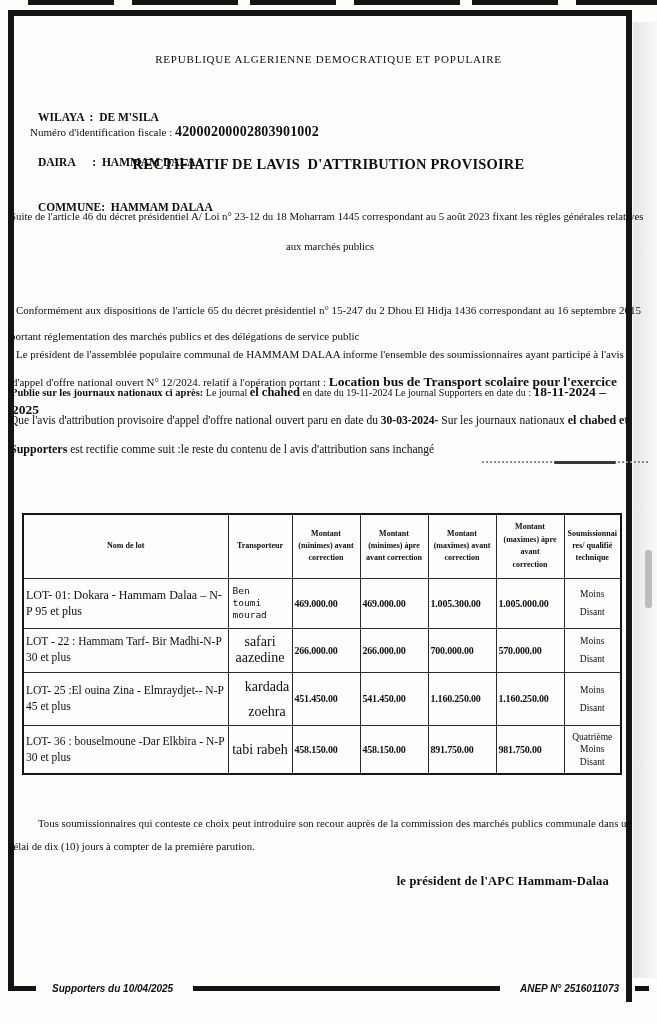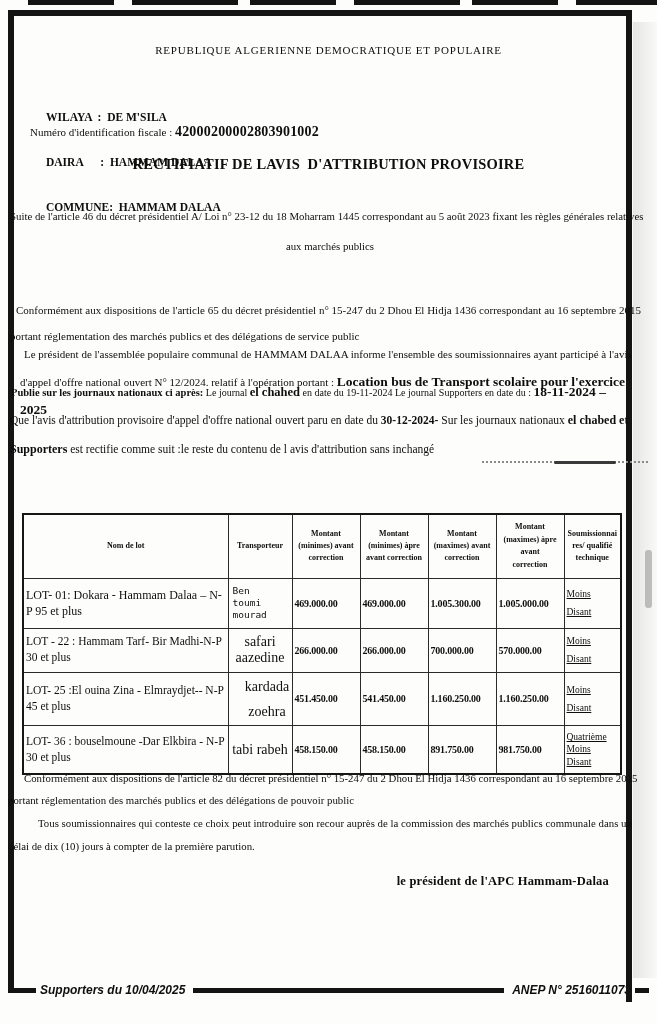--- a/index.html
+++ b/index.html
@@ -16,40 +16,40 @@
     position:absolute; left:8px; top:10px; width:624px; height:978px;
     box-sizing:border-box;
     border-left:6px solid #141414; border-top:6px solid #141414; border-right:6px solid #141414;
   }
   .right-tail { position:absolute; left:626px; top:986px; width:6px; height:16px; background:#141414; }
   .scan-shadow { position:absolute; left:633px; top:22px; width:24px; height:956px;
     background:linear-gradient(90deg, rgba(60,60,60,0.12), rgba(60,60,60,0.02)); }
   .scan-bar { position:absolute; left:645px; top:550px; width:7px; height:58px;
     background:#8f8f8f; border-radius:3px; opacity:0.55; }
 
-  .republic-title { position:absolute; top:44px; left:0; width:100%; text-align:center;
+  .republic-title { position:absolute; top:53px; left:0; width:100%; text-align:center;
     font-size:11px; letter-spacing:0.8px; }
 
-  .admin-block { position:absolute; left:46px; top:80px; font-weight:bold;
+  .admin-block { position:absolute; left:38px; top:80px; font-weight:bold;
     font-size:11.5px; line-height:15px; white-space:pre; }
   .nif-line { position:absolute; left:30px; top:124px; font-size:11px; }
   .nif-line .nif-value { font-weight:bold; font-size:14px; letter-spacing:0.2px; }
 
   .doc-title { position:absolute; top:156px; left:0; width:100%; text-align:center;
     font-weight:bold; font-size:14.5px; white-space:pre; letter-spacing:0.2px; }
 
   .p1 { position:absolute; top:210px; left:10px; width:640px; font-size:10.8px; }
   .p1-line1 { white-space:nowrap; }
   .p1-line2 { text-align:center; margin-top:18px; }
 
   .p2 { position:absolute; top:297px; left:10px; width:634px;
     font-size:11px; line-height:26px; text-indent:6px; }
 
   .p3 { position:absolute; top:341px; left:12px; width:632px;
-    font-size:11px; line-height:27px; text-indent:4px;margin-left:8px; }
+    font-size:11px; line-height:27px; text-indent:4px; }
   .p3 .big-bold { font-weight:bold; font-size:13.5px; }
 
   .p4 { position:absolute; top:384px; left:11px; width:645px;
     font-size:10px; white-space:nowrap; overflow:hidden; }
   .p4 .lead { font-weight:bold; font-size:10.5px; }
   .p4 .b1 { font-weight:bold; font-size:12.5px; }
   .p4 .b2 { font-weight:bold; font-size:13.5px; }
 
   .p5 { position:absolute; top:406px; left:10px; width:638px;
     font-size:11.5px; line-height:29px; }
@@ -72,39 +72,39 @@
   table.lots tbody tr:nth-child(2) { height:44px; }
   table.lots tbody tr:nth-child(3) { height:48px; }
   table.lots tbody tr:nth-child(4) { height:49px;margin-top:48px; }
   td.lot { font-size:11.5px; text-align:left; padding:2px 3px 2px 4px; line-height:1.35; }
   tbody tr:nth-child(1) td.lot { font-size:12px; }
   td.transporteur { font-size:14px; text-align:center; }
   td.transporteur.mono { font-family:"DejaVu Sans Mono","Liberation Mono",monospace;
     font-size:9.5px; text-align:left; padding-left:4px; white-space:pre-line; line-height:1.25;margin-top:16px; }
   td.transporteur.two-line { white-space:pre-line; line-height:1.8;padding-left:16px; }
   td.num { font-size:10px; font-weight:bold; text-align:left; letter-spacing:-0.2px; }
-  td.qualif { font-size:9.5px; white-space:pre-line; line-height:1.9;text-decoration:underline; }
+  td.qualif { font-size:9.5px; text-align:center; white-space:pre-line; line-height:1.9; }
   tbody tr:nth-child(4) td.qualif { line-height:1.3; }
 
   .p6 { position:absolute; top:767px; left:8px; width:642px;
     font-size:10.8px; line-height:22px; text-indent:16px; }
   .p7 { position:absolute; top:812px; left:8px; width:642px;
     font-size:10.8px; line-height:23px; text-indent:30px; }
 
   .signature { position:absolute; top:874px; right:48px;
     font-weight:bold; font-size:12.5px; letter-spacing:0.2px;margin-left:28px; }
 
   .footer-row { position:absolute; left:8px; top:983px; width:641px;
     display:flex; align-items:center; }
   .fseg { height:5px; background:#141414; }
   .fseg1 { width:28px; }
   .fseg2 { flex:1; margin:0 4px; }
   .fseg3 { width:14px; }
   .ftext { font-family:"Liberation Sans","DejaVu Sans",sans-serif; font-weight:bold;
-    font-style:italic; font-size:12px; margin:0 4px; white-space:nowrap; }
+    font-style:italic; font-size:10px; margin:0 16px; white-space:nowrap; }
 </style>
 </head>
 <body>
 
 <div class="page">
 
   <div class="top-streak"></div>
   <div class="frame"></div>
   <div class="scan-shadow"></div>
   <div class="scan-bar"></div>
@@ -132,21 +132,21 @@
 
   <div class="p3">
     <span>Le président  de  l'assemblée populaire communal de HAMMAM  DALAA informe l'ensemble des  soumissionnaires ayant participé à l'avis d'appel d'offre  national  ouvert N° 12/2024. relatif à l'opération portant : </span><span class="big-bold">Location bus de Transport scolaire pour l'exercice 2025</span>
   </div>
 
   <div class="p4">
     <span class="lead">Publie sur les journaux nationaux ci après:</span><span>  Le journal  </span><span class="b1">el chahed</span><span> en date du 19-11-2024  Le journal  Supporters  en date du : </span><span class="b2">18-11-2024 –</span>
   </div>
 
   <div class="p5">
-    <span>Que l'avis d'attribution provisoire d'appel d'offre  national  ouvert paru en date du </span><span class="b">30-12-2024-</span><span> Sur les journaux nationaux </span><span class="b2">el chabed et Supporters</span><span> est rectifie comme suit :le reste du contenu de l avis d'attribution  sans inchangé</span>
+    <span>Que l'avis d'attribution provisoire d'appel d'offre  national  ouvert paru en date du </span><span class="b">30-03-2024-</span><span> Sur les journaux nationaux </span><span class="b2">el chabed et Supporters</span><span> est rectifie comme suit :le reste du contenu de l avis d'attribution  sans inchangé</span>
   </div>
 
   <div class="dashed-line">
     <div class="dash-solid"></div>
   </div>
 
   <div class="table-wrap">
     <table class="lots">
       <colgroup>
         <col style="width:205px">
@@ -221,21 +221,20 @@
           <td class="num">891.750.00</td>
           <td class="num">981.750.00</td>
           <td class="qualif">Quatrième
 Moins
 Disant</td>
         </tr>
       </tbody>
     </table>
   </div>
 
-  <div class="p6">Conformément  aux dispositions de l'article  82 du  décret présidentiel n° 15-247 du 2 Dhou El Hidja 1436 correspondant au 16 septembre 2015 portant réglementation des marchés publics et des délégations de pouvoir  public</div>
   <div class="p7">Tous soumissionnaires qui conteste ce choix peut introduire son recour auprès de la commission des marchés publics communale  dans un délai de dix (10) jours à compter de la première parution.</div>
 
   <div class="signature">le président de l'APC Hammam-Dalaa</div>
 
   <div class="footer-row">
     <div class="fseg fseg1"></div>
     <div class="ftext">Supporters du 10/04/2025</div>
     <div class="fseg fseg2"></div>
     <div class="ftext">ANEP N° 2516011073</div>
     <div class="fseg fseg3"></div>

